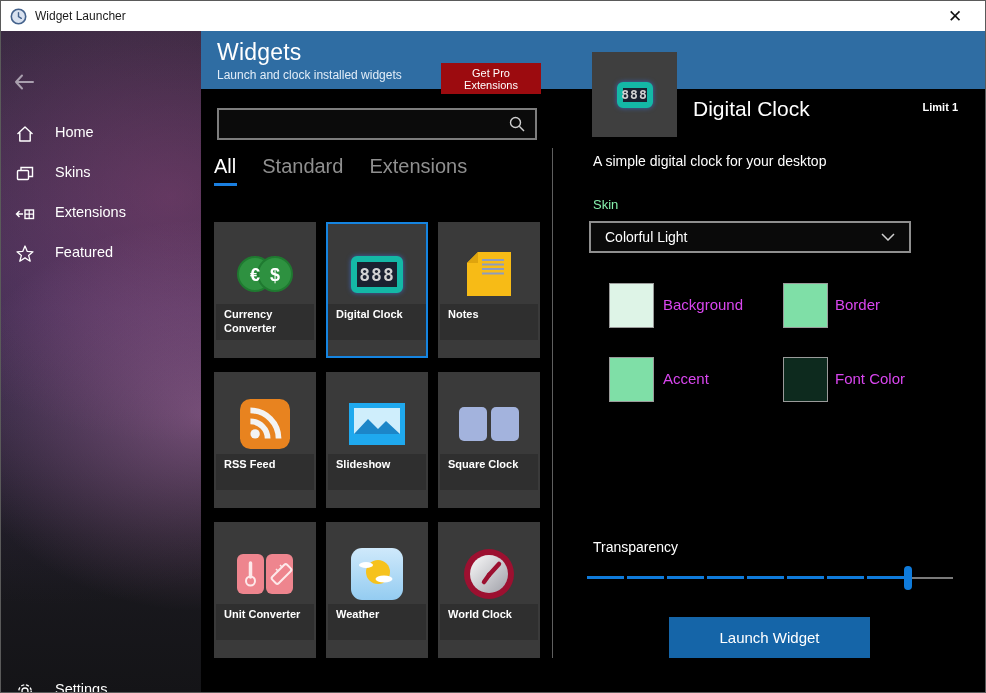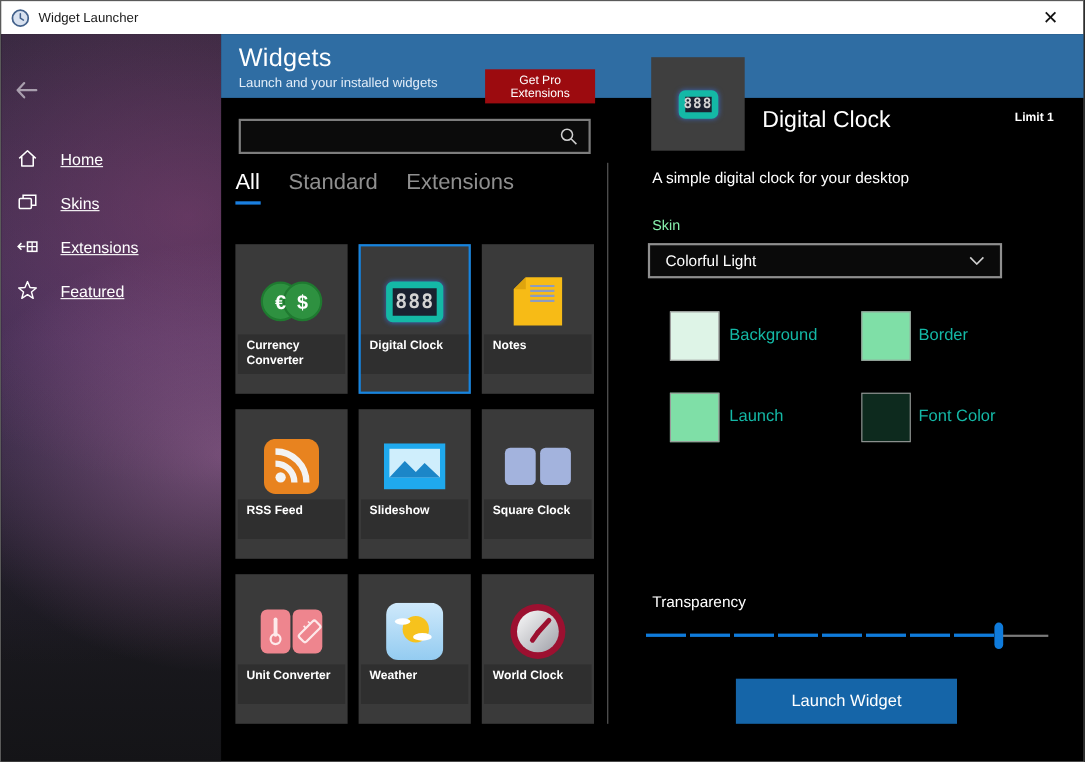--- a/index.html
+++ b/index.html
@@ -13,21 +13,21 @@
   .close-btn{position:absolute;right:8px;top:0;width:44px;height:30px;display:flex;align-items:center;justify-content:center;font-size:17px;color:#111;cursor:default;}
 
   
   .sidebar{position:absolute;left:0;top:30px;width:200px;height:663px;
     background:
       radial-gradient(360px 280px at 102% 58%, rgba(205,130,195,0.42), rgba(205,130,195,0) 70%),
       radial-gradient(420px 340px at 85% 25%, rgba(160,75,130,0.40), rgba(160,75,130,0) 72%),
       radial-gradient(520px 430px at 25% 38%, rgba(95,65,130,0.32), rgba(95,65,130,0) 75%),
       linear-gradient(180deg,#312639 0%,#352842 42%,#282230 60%,#1b1a20 76%,#141417 100%);}
   .back-arrow{position:absolute;left:11px;top:40px;width:24px;height:22px;}
-  .nav-item{position:absolute;left:0;width:200px;height:30px;display:flex;align-items:flex-end;color:#fff;font-size:14.5px;text-decoration:underline;}
+  .nav-item{position:absolute;left:0;width:200px;height:30px;display:flex;align-items:flex-start;color:#fff;font-size:14.5px;}
   .nav-item .nicon{width:20px;height:20px;margin-left:14px;margin-right:20px;flex:0 0 auto;}
   .nav-home{top:93px;} .nav-skins{top:133px;} .nav-extensions{top:173px;} .nav-featured{top:213px;}
   .nav-settings{top:650px;}
 
   
   .header-band{position:absolute;left:200px;top:30px;width:786px;height:58px;background:#2f6da3;}
   .hdr-title{position:absolute;left:216px;top:38px;font-size:23px;color:#fff;letter-spacing:.2px;}
   .hdr-sub{position:absolute;left:216px;top:67px;font-size:12px;color:#e2edf8;}
   .pro-btn{position:absolute;left:440px;top:46px;width:100px;height:31px;background:#9c0b0f;color:#fff;
     font-size:11px;display:flex;align-items:center;justify-content:center;border:none;margin-top:16px;}
@@ -60,21 +60,21 @@
   .detail-title{position:absolute;left:692px;top:96px;font-size:21px;color:#fff;}
   .detail-limit{position:absolute;right:27px;top:100px;font-size:11px;font-weight:bold;color:#fff;}
   .detail-desc{position:absolute;left:592px;top:152px;font-size:14px;color:#fff;}
   .skin-label{position:absolute;left:592px;top:196px;font-size:13px;color:#86efac;}
   .skin-dropdown{position:absolute;left:588px;top:220px;width:322px;height:32px;background:#0a0a0a;border:2px solid #8f8f8f;
     display:flex;align-items:center;color:#fff;font-size:14px;padding:0 14px;justify-content:space-between;}
   .swatch-row{position:absolute;left:592px;width:372px;height:46px;}
   .swatch-row.r1{top:282px;} .swatch-row.r2{top:356px;}
   .swatch{position:absolute;top:0;width:45px;height:45px;border:1px solid #9a9a9a;}
   .sw1{left:16px;} .sw2{left:190px;}
-  .swatch-label{position:absolute;top:13px;font-size:15px;color:#14b8a6;}
+  .swatch-label{position:absolute;top:13px;font-size:15px;color:#d946ef;}
   .sl1{left:70px;} .sl2{left:242px;}
   .transparency-label{position:absolute;left:592px;top:538px;font-size:14px;color:#fff;}
   .slider{position:absolute;left:586px;top:564px;width:366px;height:26px;}
   .slider .track-fill{position:absolute;left:0;top:11px;height:3px;width:87.8%;
     background:repeating-linear-gradient(90deg,#0f7bdb 0 37px,transparent 37px 40px);}
   .slider .track-rest{position:absolute;left:87.8%;right:0;top:12px;height:2px;background:#7a7a7a;}
   .slider .thumb{position:absolute;left:calc(87.8% - 4px);top:1px;width:8px;height:24px;border-radius:4px;background:#0f7bdb;}
   .launch-btn{position:absolute;left:668px;top:616px;width:201px;height:41px;background:#1565a8;border:none;
     color:#fff;font-size:15px;display:flex;align-items:center;justify-content:center;}
 
@@ -130,21 +130,21 @@
       <svg class="nicon" viewBox="0 0 20 20">
         <circle cx="10" cy="10" r="3" stroke="#fff" stroke-width="1.3" fill="none"></circle>
         <circle cx="10" cy="10" r="6.2" stroke="#fff" stroke-width="1.3" fill="none" stroke-dasharray="3.2 1.7"></circle>
       </svg>
       <span>Settings</span>
     </div>
   </div>
 
   <div class="header-band"></div>
   <div class="hdr-title">Widgets</div>
-  <div class="hdr-sub">Launch and your installed widgets</div>
+  <div class="hdr-sub">Launch and clock installed widgets</div>
   <button class="pro-btn">Get Pro Extensions</button>
 
   <div class="searchbox">
     <input type="text" value="" placeholder="" style="">
     <svg class="search-icon" viewBox="0 0 18 18">
       <circle cx="7.5" cy="7.5" r="5" stroke="#cfcfcf" stroke-width="1.4" fill="none"></circle>
       <line x1="11.3" y1="11.3" x2="16" y2="16" stroke="#cfcfcf" stroke-width="1.4"></line>
     </svg>
   </div>
 
@@ -312,21 +312,21 @@
   </div>
 
   <div class="swatch-row r1">
     <div class="swatch sw1" style="background-color: rgb(222, 244, 231);"></div>
     <div class="swatch-label sl1">Background</div>
     <div class="swatch sw2" style="background-color: rgb(127, 223, 167);"></div>
     <div class="swatch-label sl2">Border</div>
   </div>
   <div class="swatch-row r2">
     <div class="swatch sw1" style="background-color: rgb(127, 223, 167);"></div>
-    <div class="swatch-label sl1">Launch</div>
+    <div class="swatch-label sl1">Accent</div>
     <div class="swatch sw2" style="background-color: rgb(13, 42, 30);"></div>
     <div class="swatch-label sl2">Font Color</div>
   </div>
 
   <div class="transparency-label">Transparency</div>
   <div class="slider">
     <div class="track-fill"></div>
     <div class="track-rest"></div>
     <div class="thumb"></div>
   </div>

